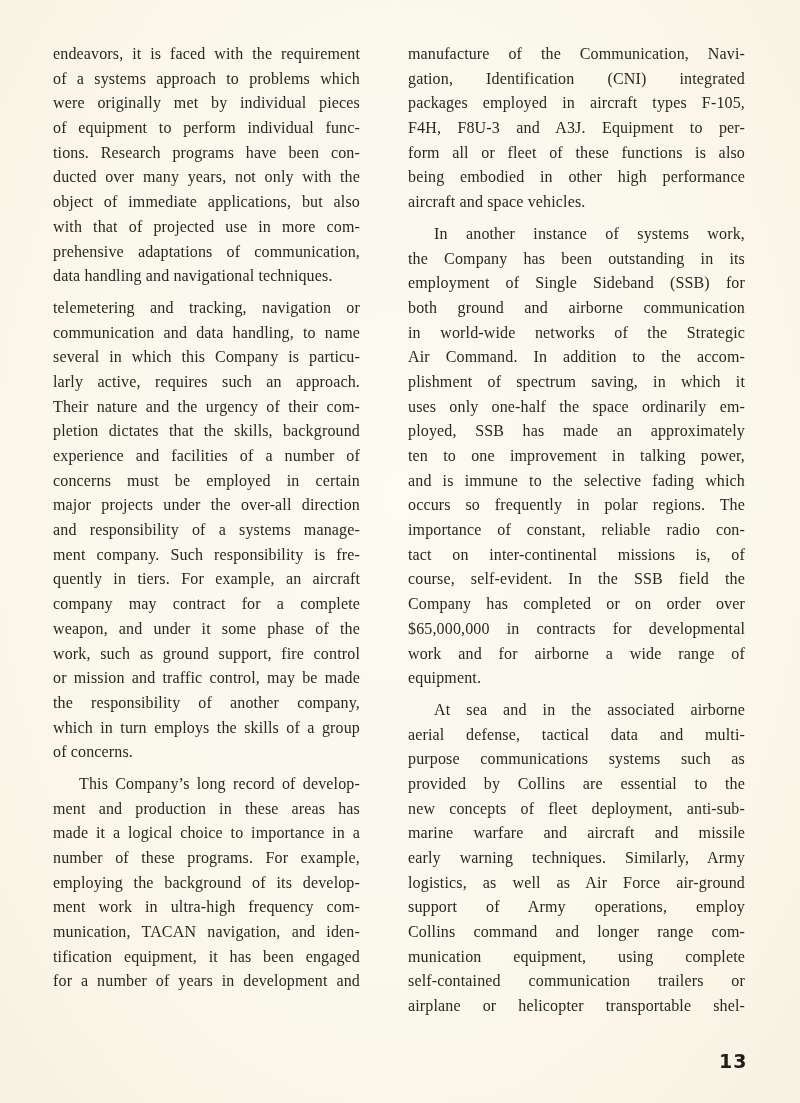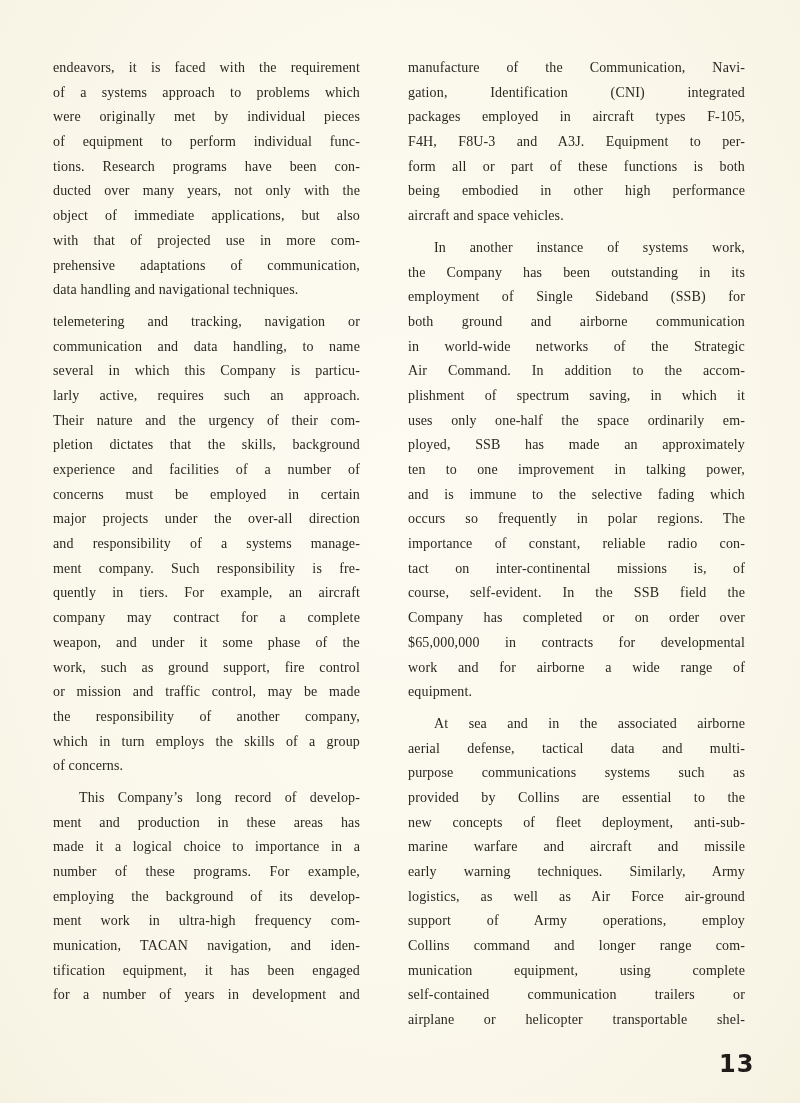--- a/index.html
+++ b/index.html
@@ -16,22 +16,22 @@
       color: #2a2622;
     }
     .page {
       position: absolute;
       left: 0; top: 0;
       width: 800px; height: 1103px;
       background: radial-gradient(ellipse at 50% 45%, #fdfbf2 0%, #faf7ea 70%, #f6f2e2 100%);
     }
     .column {
       position: absolute;
-      top: 56px;
-      font-size: 14px;
+      top: 42px;
+      font-size: 16px;
       letter-spacing: 0.15px;
     }
     .col-left { left: 53px; width: 307px; }
     .col-right { left: 408px; width: 337px; }
     .line {
       display: block;
       height: 24.7px;
       line-height: 24.7px;
       white-space: nowrap;
       text-align: justify;
@@ -46,21 +46,21 @@
     }
     .para-gap {
       height: 7px;
     }
     .page-number {
       position: absolute;
       left: 719px;
       top: 1050px;
       font-family: "DejaVu Sans", "Liberation Sans", sans-serif;
       font-weight: bold;
-      font-size: 24px;
+      font-size: 19px;
       letter-spacing: 1px;
       color: #1f1c1a;
     }
   </style>
 </head>
 <body>
 
 <div class="page">
   <div class="column col-left">
       <div class="paragraph">
@@ -109,21 +109,21 @@
         <span class="line">tification equipment, it has been engaged</span>
         <span class="line">for a number of years in development and</span>
       </div>
     </div>
   <div class="column col-right">
       <div class="paragraph">
         <span class="line">manufacture of the Communication, Navi-</span>
         <span class="line">gation, Identification (CNI) integrated</span>
         <span class="line">packages employed in aircraft types F-105,</span>
         <span class="line">F4H, F8U-3 and A3J.  Equipment to per-</span>
-        <span class="line">form all or part of these functions is both</span>
+        <span class="line">form all or fleet of these functions is also</span>
         <span class="line">being embodied in other high performance</span>
         <span class="line last">aircraft and space vehicles.</span>
       </div>
       <div class="para-gap"></div>
       <div class="paragraph">
         <span class="line indent">In another instance of systems work,</span>
         <span class="line">the Company has been outstanding in its</span>
         <span class="line">employment of Single Sideband (SSB) for</span>
         <span class="line">both ground and airborne communication</span>
         <span class="line">in world-wide networks of the Strategic</span>

